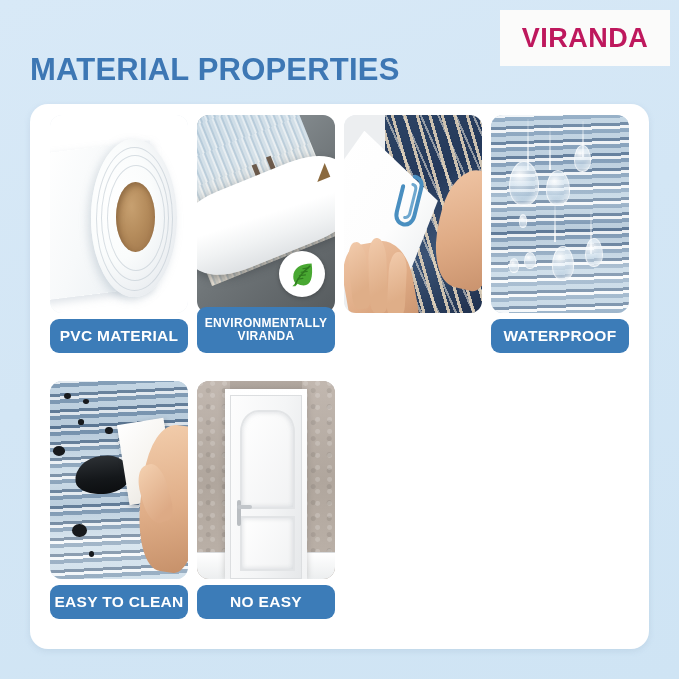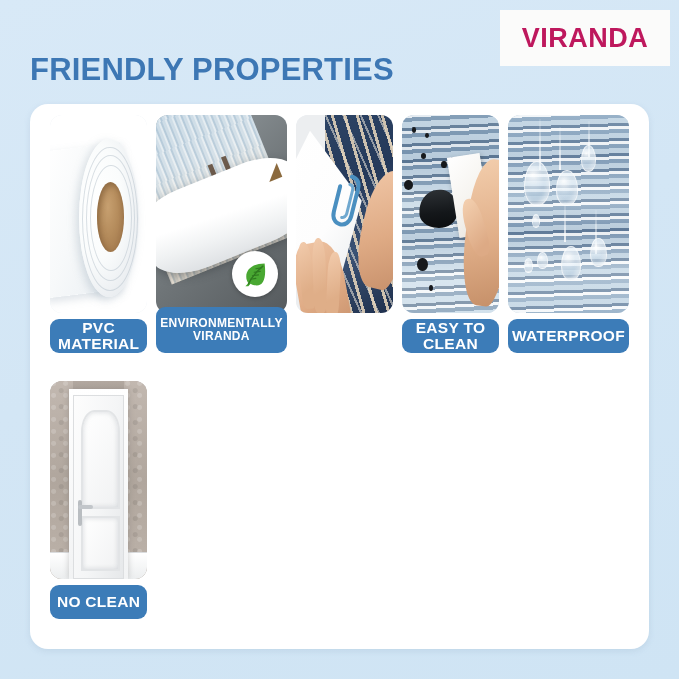--- a/index.html
+++ b/index.html
@@ -64,21 +64,21 @@
     box-shadow: 0 2px 6px rgba(120,150,180,0.18);
   }
 
   .grid {
     position: absolute;
     left: 20px;
     top: 11px;
     width: 579px;
     height: 523px;
     display: grid;
-    grid-template-columns: repeat(5, 1fr);
+    grid-template-columns: repeat(4, 1fr);
     grid-template-rows: repeat(2, 1fr);
     column-gap: 9px;
     row-gap: 9px;
   }
 
   .card {
     position: relative;
     display: flex;
     flex-direction: column;
   }
@@ -408,21 +408,21 @@
 </style>
 </head>
 <body>
 
 <div class="page">
 
   <div class="brand-box">
     <div class="brand-text">VIRANDA</div>
   </div>
 
-  <div class="page-title">FRIENDLY PROPERTIES</div>
+  <div class="page-title">MATERIAL PROPERTIES</div>
 
   <div class="panel">
     <div class="grid">
 
       <div class="card">
         <div class="thumb">
           <div class="pvc-bg"></div>
           <div class="pvc-sheet"></div>
           <div class="pvc-roll"></div>
           <div class="pvc-ring pvc-r1"></div>
@@ -472,76 +472,76 @@
           <div class="sa-hand sa-hand-left"></div>
           <div class="sa-finger sa-f1"></div>
           <div class="sa-finger sa-f2"></div>
           <div class="sa-finger sa-f3"></div>
           <div class="sa-hand sa-hand-right"></div>
         </div>
       </div>
 
       <div class="card">
         <div class="thumb">
-          <div class="ec-bg"></div>
-          <div class="ec-stain" style="left:10%;top:6%;width:5%;height:3%;"></div>
-          <div class="ec-stain" style="left:24%;top:9%;width:4%;height:2.5%;"></div>
-          <div class="ec-stain" style="left:20%;top:19%;width:5%;height:3%;"></div>
-          <div class="ec-stain" style="left:40%;top:23%;width:6%;height:4%;"></div>
-          <div class="ec-stain" style="left:2%;top:33%;width:9%;height:5%;"></div>
-          <div class="ec-smear"></div>
-          <div class="ec-stain" style="left:16%;top:72%;width:11%;height:7%;"></div>
-          <div class="ec-stain" style="left:28%;top:86%;width:4%;height:3%;"></div>
-          <div class="ec-cloth"></div>
-          <div class="ec-hand"></div>
-          <div class="ec-thumb"></div>
-        </div>
-        <div class="label">
-          <span>EASY TO CLEAN</span>
-        </div>
-      </div>
-
-      <div class="card">
-        <div class="thumb">
           <div class="wp-bg"></div>
           <div class="wp-trail" style="left:26%;top:2%;height:26%;"></div>
           <div class="wp-trail" style="left:42%;top:6%;height:22%;"></div>
           <div class="wp-trail" style="left:66%;top:3%;height:18%;"></div>
           <div class="wp-trail" style="left:46%;top:44%;height:20%;"></div>
           <div class="wp-trail" style="left:72%;top:48%;height:22%;"></div>
           <div class="wp-drop" style="left:13%;top:23%;width:20%;height:22%;"></div>
           <div class="wp-drop" style="left:40%;top:28%;width:16%;height:17%;"></div>
           <div class="wp-drop" style="left:60%;top:15%;width:11%;height:13%;"></div>
           <div class="wp-drop" style="left:44%;top:66%;width:15%;height:17%;"></div>
           <div class="wp-drop" style="left:68%;top:62%;width:12%;height:14%;"></div>
           <div class="wp-drop" style="left:13%;top:72%;width:6%;height:7%;"></div>
           <div class="wp-drop" style="left:24%;top:69%;width:7%;height:8%;"></div>
           <div class="wp-drop" style="left:20%;top:50%;width:5%;height:6%;"></div>
         </div>
         <div class="label">
           <span>WATERPROOF</span>
+        </div>
+      </div>
+
+      <div class="card">
+        <div class="thumb">
+          <div class="ec-bg"></div>
+          <div class="ec-stain" style="left:10%;top:6%;width:5%;height:3%;"></div>
+          <div class="ec-stain" style="left:24%;top:9%;width:4%;height:2.5%;"></div>
+          <div class="ec-stain" style="left:20%;top:19%;width:5%;height:3%;"></div>
+          <div class="ec-stain" style="left:40%;top:23%;width:6%;height:4%;"></div>
+          <div class="ec-stain" style="left:2%;top:33%;width:9%;height:5%;"></div>
+          <div class="ec-smear"></div>
+          <div class="ec-stain" style="left:16%;top:72%;width:11%;height:7%;"></div>
+          <div class="ec-stain" style="left:28%;top:86%;width:4%;height:3%;"></div>
+          <div class="ec-cloth"></div>
+          <div class="ec-hand"></div>
+          <div class="ec-thumb"></div>
+        </div>
+        <div class="label">
+          <span>EASY TO CLEAN</span>
         </div>
       </div>
 
       <div class="card">
         <div class="thumb">
           <div class="ng-bg"></div>
           <div class="ng-wall-l"></div>
           <div class="ng-wall-r"></div>
           <div class="ng-skirt-l"></div>
           <div class="ng-skirt-r"></div>
           <div class="ng-frame">
             <div class="ng-door">
               <div class="ng-panel-top"></div>
               <div class="ng-panel-bot"></div>
               <div class="ng-handle"></div>
               <div class="ng-handle-bar"></div>
             </div>
           </div>
         </div>
         <div class="label">
-          <span>NO CLEAN</span>
+          <span>NO EASY</span>
         </div>
       </div>
 
     </div>
   </div>
 </div>
 
 </body></html>

